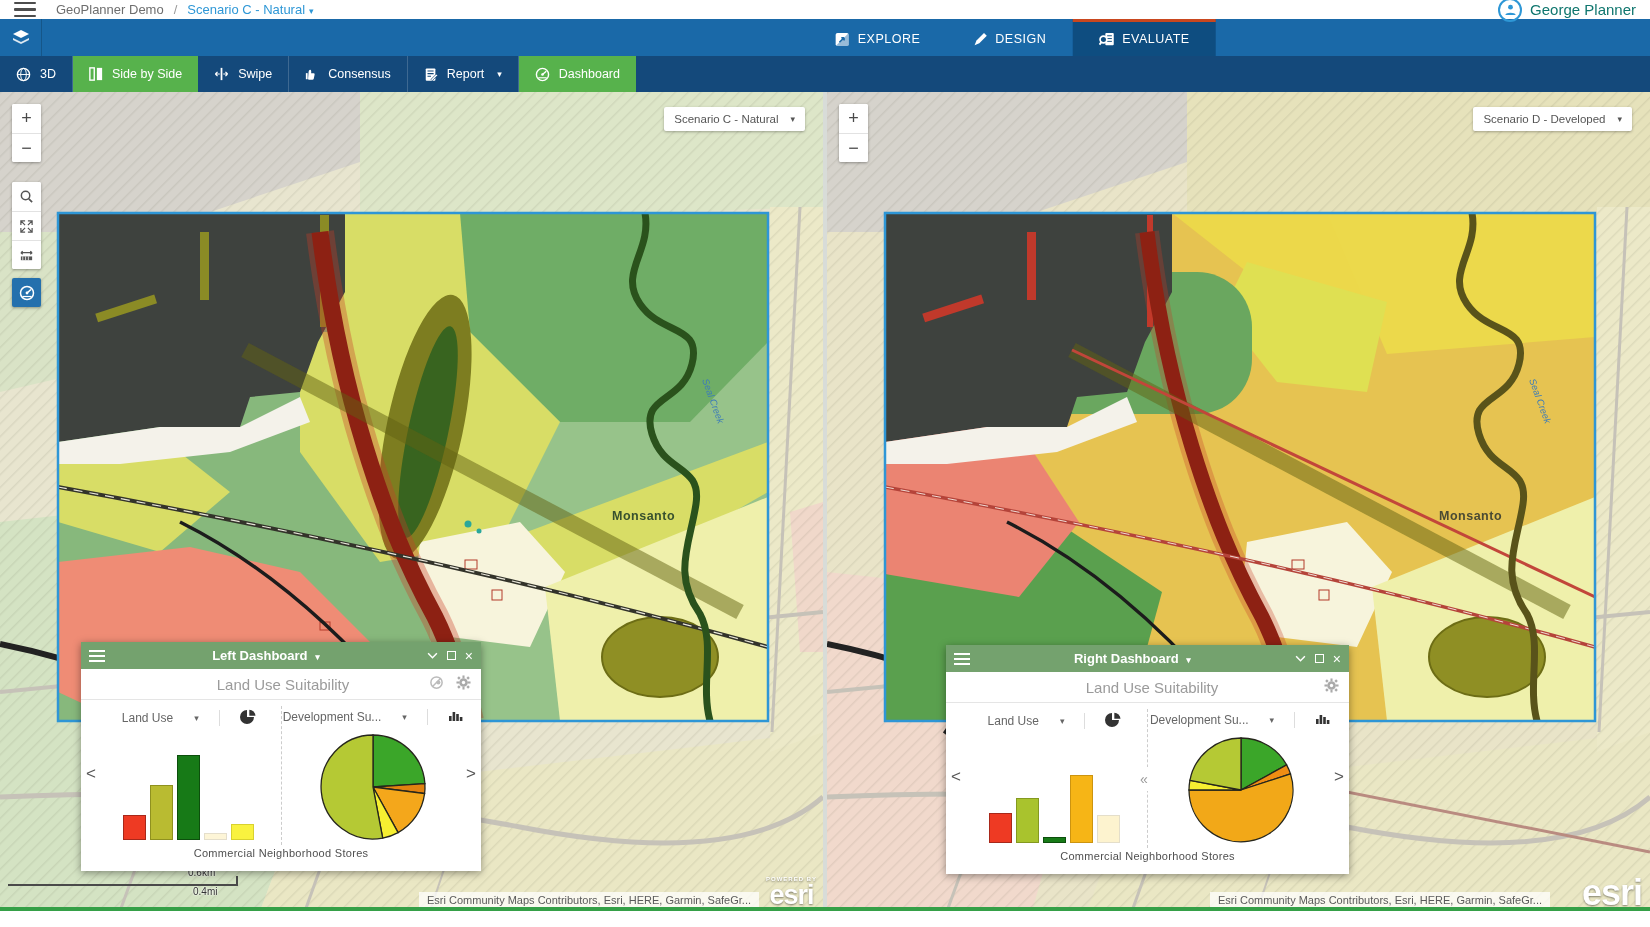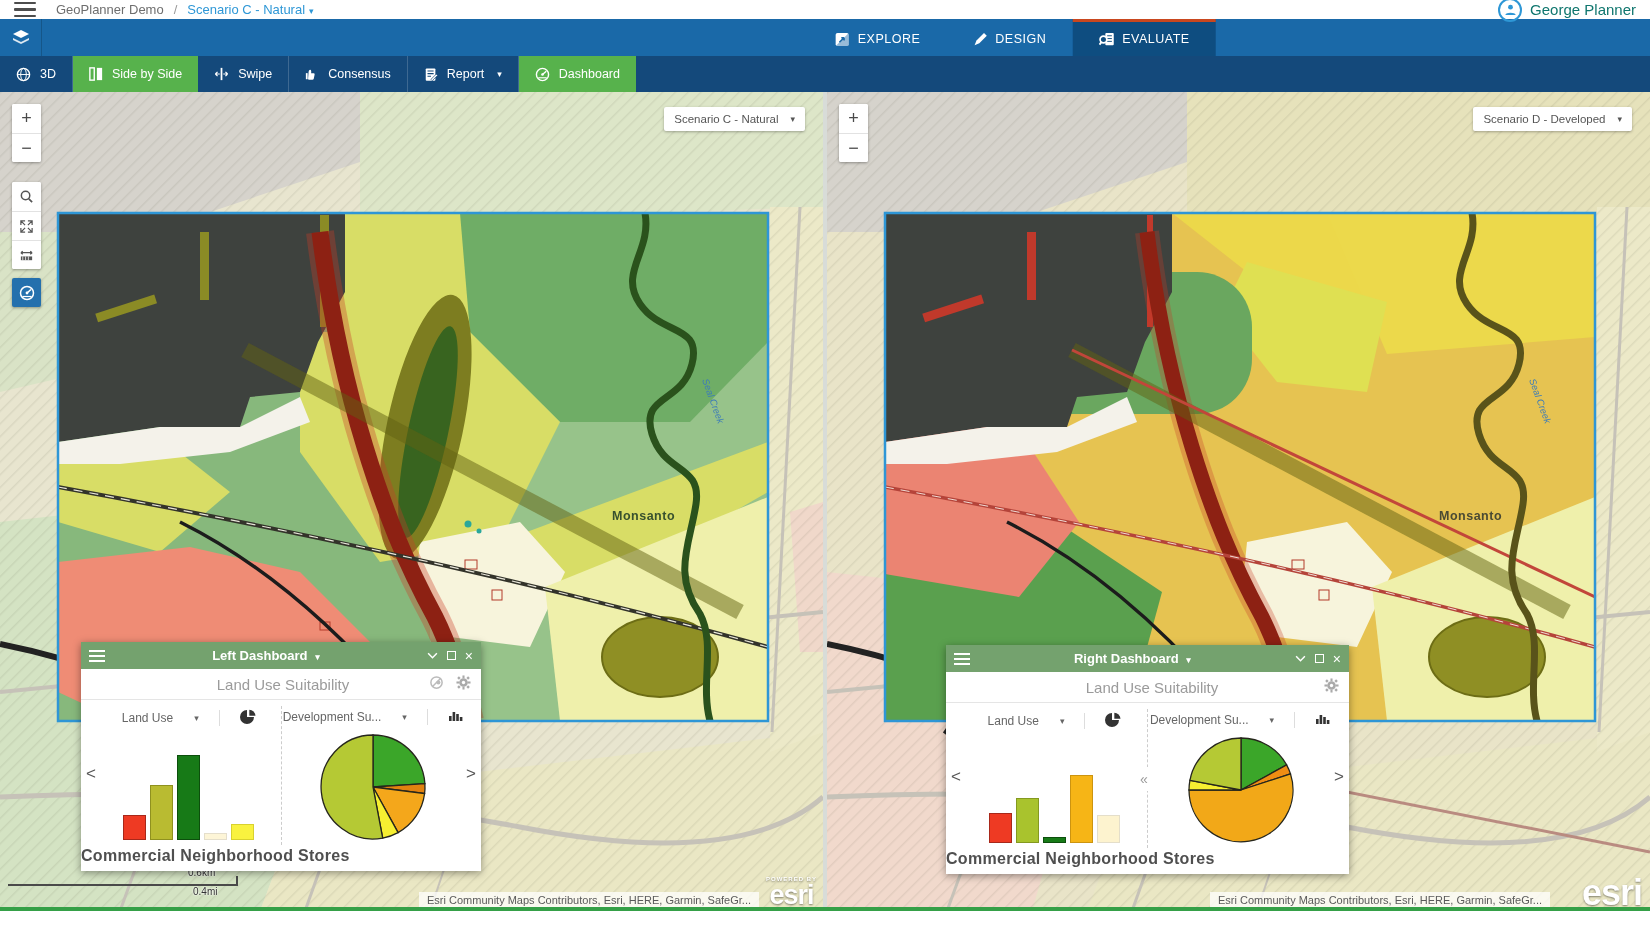--- a/index.html
+++ b/index.html
@@ -76,21 +76,21 @@
   .chart-half { flex:1; display:flex; flex-direction:column; align-items:center;}
   .chart-head { display:flex; align-items:center; gap:17px; font-size:12px; color:#666; height:28px;}
   .chart-head .sep { width:1px; height:16px; background:#ddd; margin:0 3px;}
   .barplot { display:flex; align-items:flex-end; gap:4px; height:100px; margin-top:8px;}
   .barplot .bar { width:23px; border:1px solid rgba(50,50,50,.45); }
   .pieplot { margin-top:2px; }
   .vdivider { width:0; border-left:1px dashed #ccc; margin:2px 0; position:relative;}
   .collapse-chev { position:absolute; top:50%; left:-9px; transform:translateY(-50%); background:#fff; color:#9a9a9a; font-size:14px; padding:4px 1px;}
   .nav-chev { position:absolute; top:50%; transform:translateY(-50%); font-size:17px; color:#555; cursor:pointer;}
   .nav-chev.l { left:5px; } .nav-chev.r { right:5px; }
-  .dash-footer { height:24px; text-align:left; font-size:16px; font-weight:bold; color:#4f4f4f; letter-spacing:.3px;}
+  .dash-footer { height:24px; text-align:center; font-size:11px; font-weight:normal; color:#4f4f4f; letter-spacing:.3px;}
 
   svg text { font-family:"Liberation Sans", sans-serif; }
 </style>
 </head>
 <body>
 
 <div class="app-header">
   <div class="burger">
       <i></i>
       <i></i>

